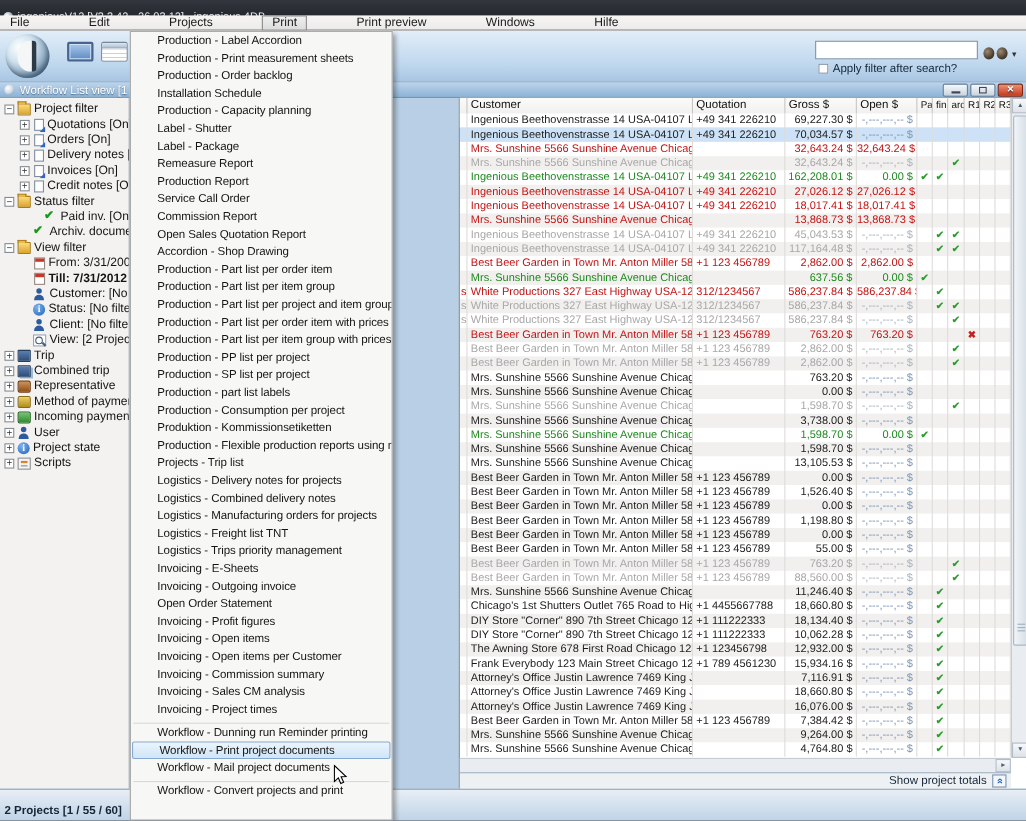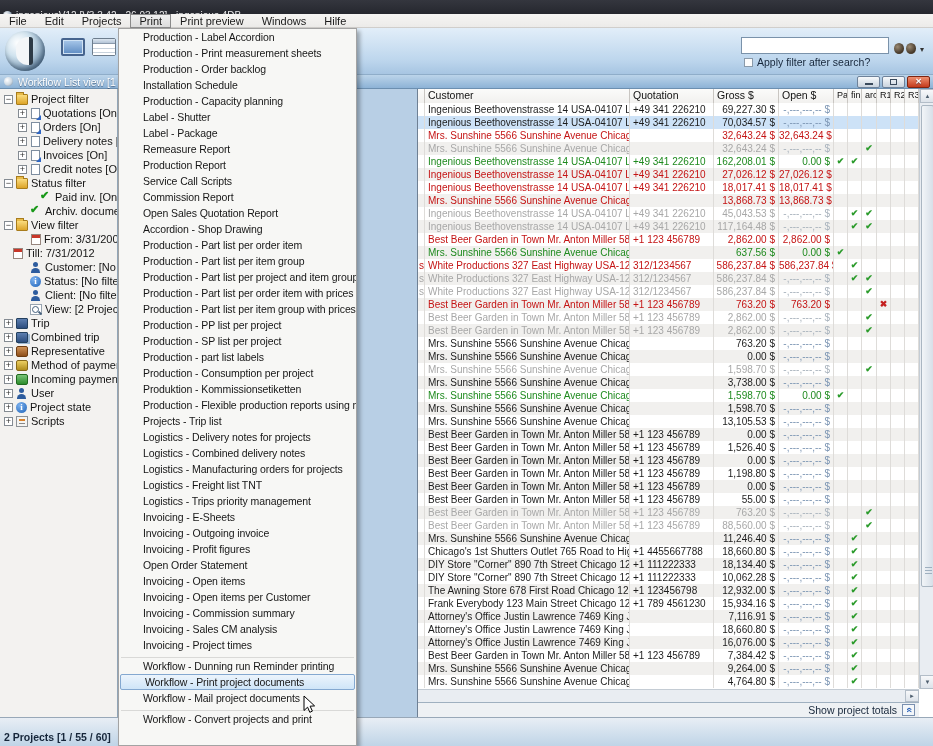--- a/index.html
+++ b/index.html
@@ -4,21 +4,21 @@
 <style>
   html,body{margin:0;padding:0;background:#555;}
   *{box-sizing:border-box;}
   .screen{position:relative;width:933px;height:746px;overflow:hidden;background:#b8cfe5;
     font-family:"Liberation Sans",sans-serif;-webkit-font-smoothing:antialiased;}
   
   .titlebar{position:absolute;left:0;top:0;width:933px;height:30px;background:linear-gradient(#34363e,#15171d);
     color:#e9e9e9;font-size:10px;display:flex;align-items:center;padding-left:3px;white-space:nowrap;}
   .app-ico{width:9px;height:9px;border-radius:50%;background:radial-gradient(circle at 35% 35%,#fff,#9ab 60%,#456);margin-right:4px;flex:none;}
   .menubar{position:absolute;left:0;top:14px;width:933px;height:14px;background:linear-gradient(#f6f5f3,#ecebe9);
-    border-bottom:1px solid #d0cecb;display:flex;align-items:center;font-size:11px;color:#1a1a1a;}
+    border-bottom:1px solid #d0cecb;display:flex;align-items:center;font-size:11px;color:#1a1a1a;gap:36px;}
   .mb-item{padding:0 9px;height:14px;line-height:14px;}
   .mb-item.active{border:1px solid #8a8a8a;background:linear-gradient(#efefef,#dcdcdc);line-height:12px;padding:0 8px;}
   
   .toolbar{position:absolute;left:0;top:28px;width:933px;height:47px;
     background:linear-gradient(#e2eef9,#bdd6ed 70%,#a7c5e2);border-bottom:1px solid #8fadc9;}
   .logo{position:absolute;left:5px;top:3px;width:40px;height:40px;border-radius:50%;
     background:radial-gradient(circle at 32% 30%,#ffffff,#cfe2ee 35%,#7897b3 75%,#3c5a74);box-shadow:inset -2px -3px 5px rgba(20,40,60,.5);}
   .logo::before{content:"";position:absolute;left:11px;top:6px;width:13px;height:28px;background:#f4f6f8;border-radius:12px 0 0 12px;}
   .logo::after{content:"";position:absolute;left:24px;top:6px;width:4px;height:28px;background:#2d3a46;border-radius:0 3px 3px 0;}
   .tb-ico{position:absolute;top:10px;width:24px;height:18px;}
@@ -225,21 +225,21 @@
       <div class="tree-row" style="padding-left: 4px;">
         <span class="exp">−</span>
         <span class="ti ic-folder"></span>
         <span>View filter</span>
       </div>
       <div class="tree-row" style="padding-left: 18px;">
         <span class="exp-spacer"></span>
         <span class="ti ic-cal"></span>
         <span>From: 3/31/2006</span>
       </div>
-      <div class="tree-row" style="">
+      <div class="tree-row" style="padding-left: 18px; font-weight: bold;">
         <span class="exp-spacer"></span>
         <span class="ti ic-cal"></span>
         <span>Till: 7/31/2012</span>
       </div>
       <div class="tree-row" style="padding-left: 18px;">
         <span class="exp-spacer"></span>
         <span class="ti ic-person"></span>
         <span>Customer: [No filter]</span>
       </div>
       <div class="tree-row" style="padding-left: 18px;">
@@ -923,21 +923,21 @@
   <div class="dropdown">
       <div class="menu-item">Production - Label Accordion</div>
       <div class="menu-item">Production - Print measurement sheets</div>
       <div class="menu-item">Production - Order backlog</div>
       <div class="menu-item">Installation Schedule</div>
       <div class="menu-item">Production - Capacity planning</div>
       <div class="menu-item">Label - Shutter</div>
       <div class="menu-item">Label - Package</div>
       <div class="menu-item">Remeasure Report</div>
       <div class="menu-item">Production Report</div>
-      <div class="menu-item">Service Call Scripts</div>
+      <div class="menu-item">Service Call Order</div>
       <div class="menu-item">Commission Report</div>
       <div class="menu-item">Open Sales Quotation Report</div>
       <div class="menu-item">Accordion - Shop Drawing</div>
       <div class="menu-item">Production - Part list per order item</div>
       <div class="menu-item">Production - Part list per item group</div>
       <div class="menu-item">Production - Part list per project and item group</div>
       <div class="menu-item">Production - Part list per order item with prices</div>
       <div class="menu-item">Production - Part list per item group with prices</div>
       <div class="menu-item">Production - PP list per project</div>
       <div class="menu-item">Production - SP list per project</div>
@@ -946,22 +946,22 @@
       <div class="menu-item">Produktion - Kommissionsetiketten</div>
       <div class="menu-item">Production - Flexible production reports using multiple dates</div>
       <div class="menu-item">Projects - Trip list</div>
       <div class="menu-item">Logistics - Delivery notes for projects</div>
       <div class="menu-item">Logistics - Combined delivery notes</div>
       <div class="menu-item">Logistics - Manufacturing orders for projects</div>
       <div class="menu-item">Logistics - Freight list TNT</div>
       <div class="menu-item">Logistics - Trips priority management</div>
       <div class="menu-item">Invoicing - E-Sheets</div>
       <div class="menu-item">Invoicing - Outgoing invoice</div>
+      <div class="menu-item">Open Order Statement</div>
       <div class="menu-item">Invoicing - Profit figures</div>
-      <div class="menu-item">Open Order Statement</div>
       <div class="menu-item">Invoicing - Open items</div>
       <div class="menu-item">Invoicing - Open items per Customer</div>
       <div class="menu-item">Invoicing - Commission summary</div>
       <div class="menu-item">Invoicing - Sales  CM analysis</div>
       <div class="menu-item">Invoicing - Project times</div>
       <div class="menu-sep"></div>
       <div class="menu-item">Workflow - Dunning run  Reminder printing</div>
       <div class="menu-item active">Workflow - Print project documents</div>
       <div class="menu-item">Workflow - Mail project documents</div>
       <div class="menu-sep"></div>

